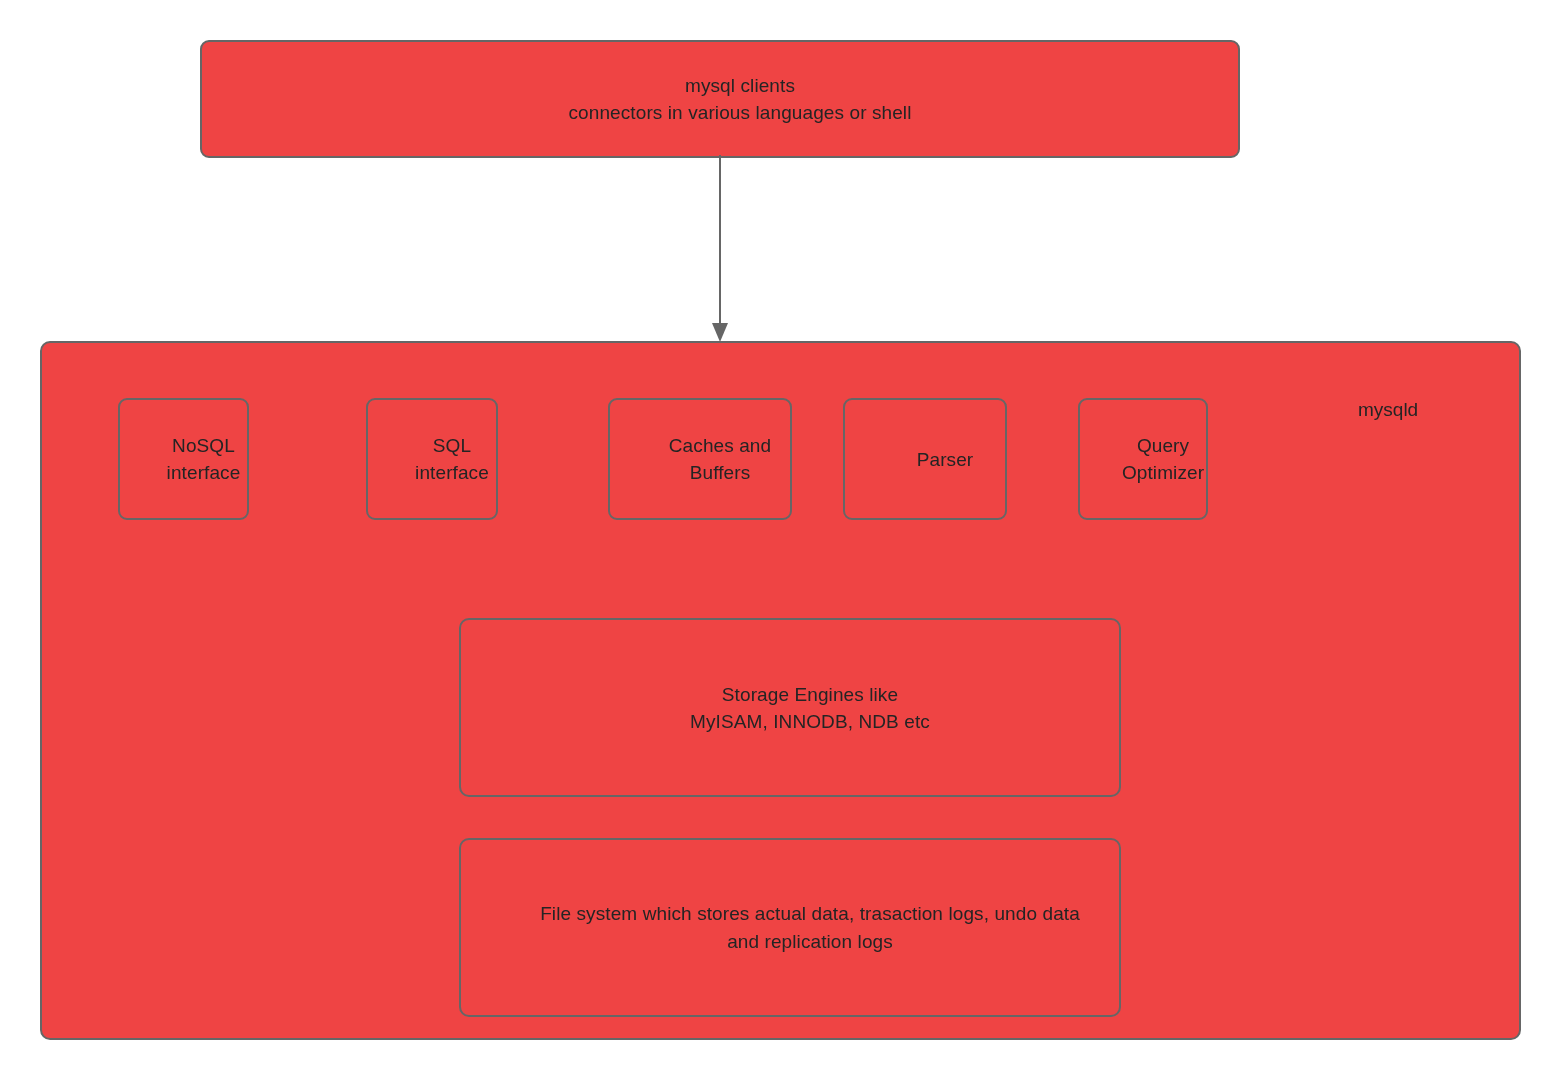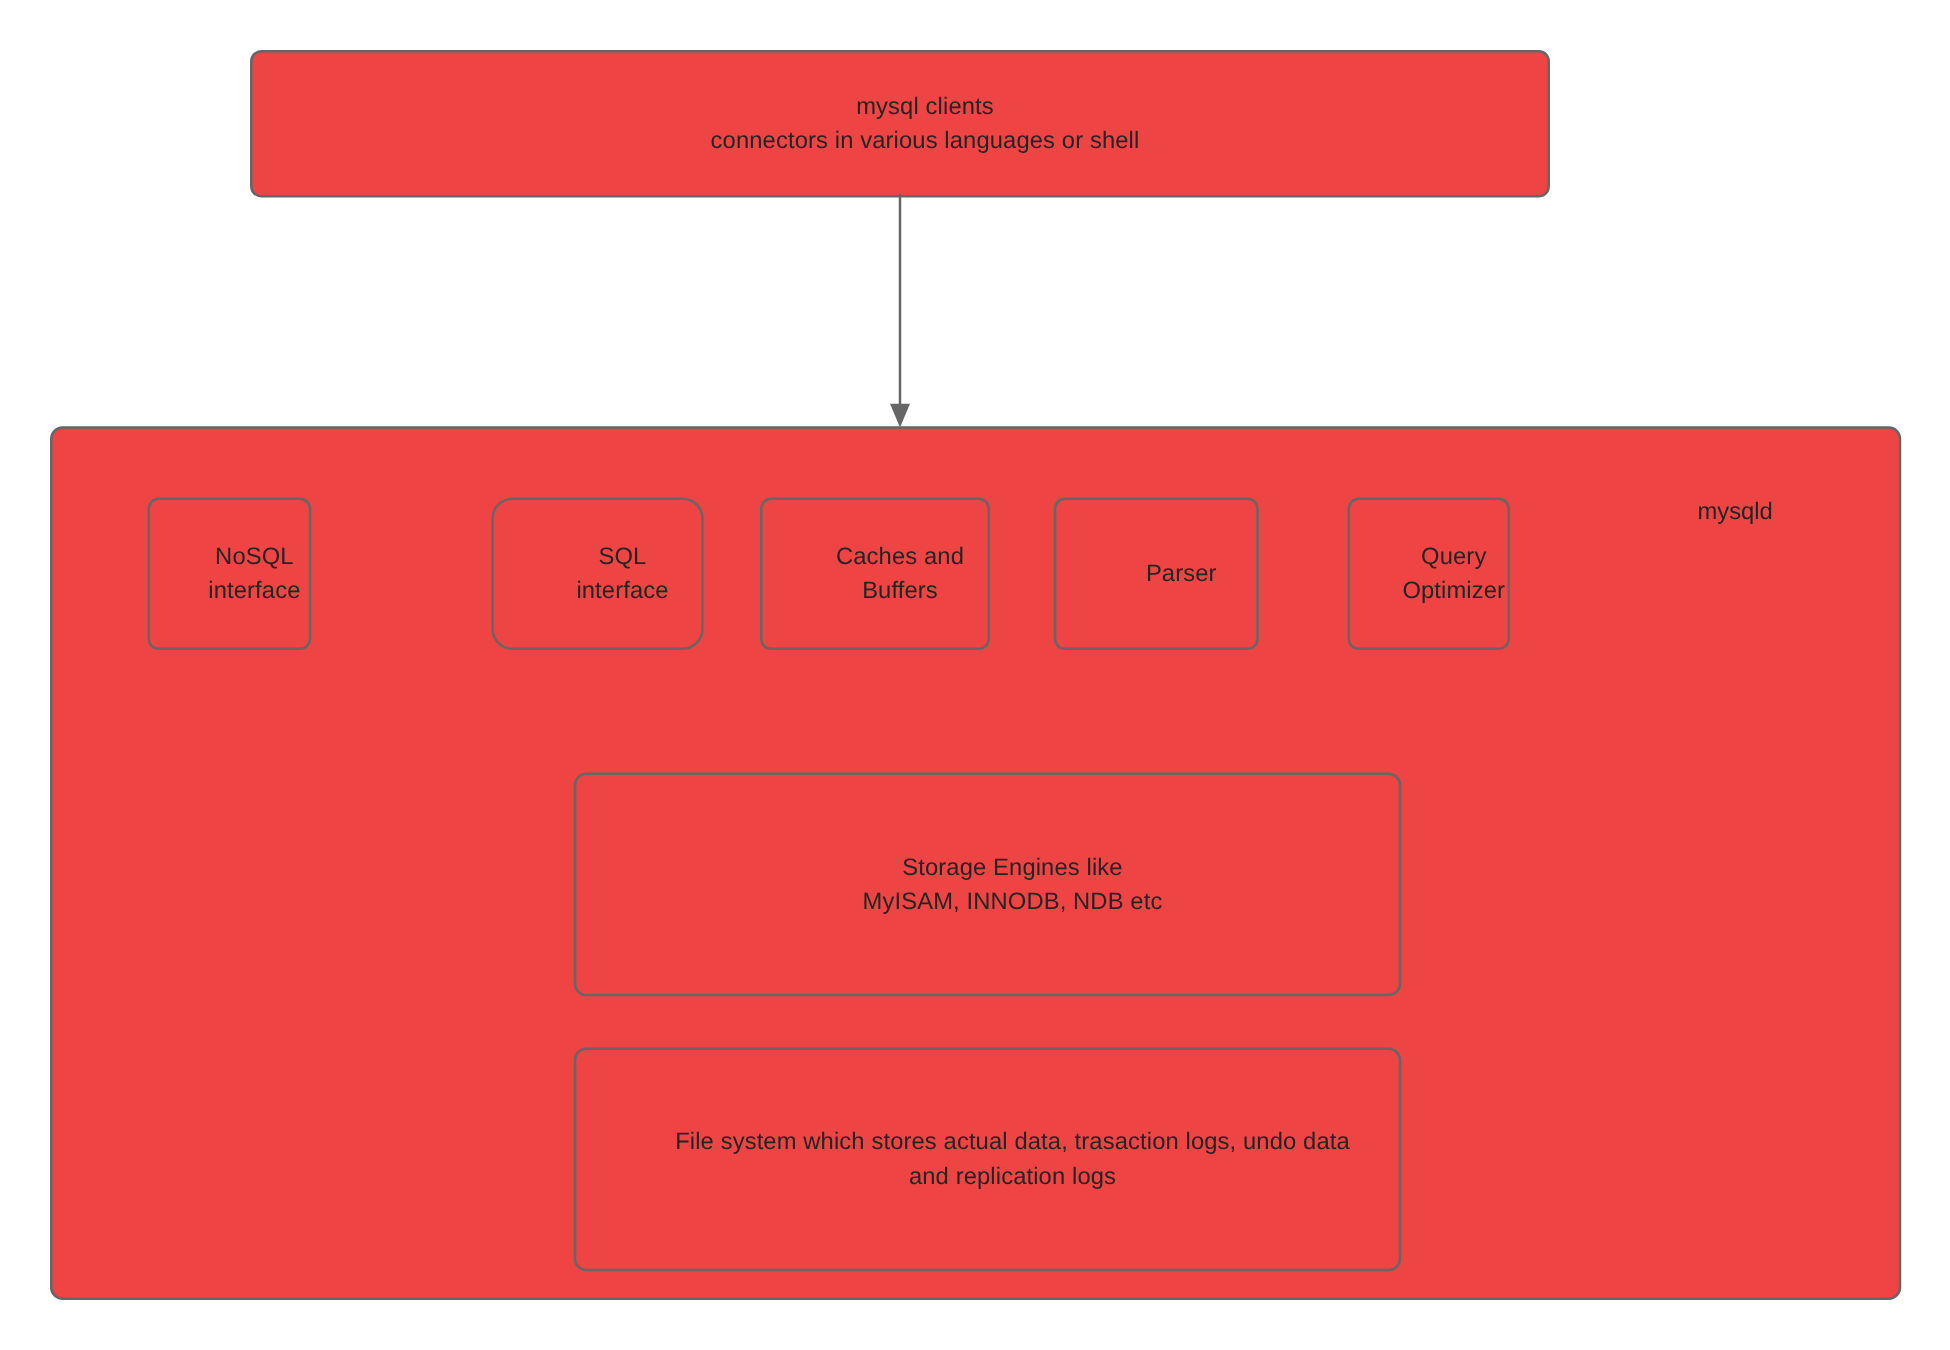--- a/index.html
+++ b/index.html
@@ -72,21 +72,21 @@
     line-height: 27px;
     white-space: nowrap;
     margin-left: 36px;
   }
 
   .component-box {
     top: 398px;
     height: 122px;
   }
   #nosql-interface-box   { left: 118px;  width: 131px; }
-  #sql-interface-box     { left: 393px;  width: 170px; border-radius: 17px; }
+  #sql-interface-box     { left: 366px;  width: 132px; }
   #caches-buffers-box    { left: 608px;  width: 184px; }
   #parser-box            { left: 843px;  width: 164px; }
   #query-optimizer-box   { left: 1078px; width: 130px; }
 
   #storage-engines-box {
     left: 459px;
     top: 618px;
     width: 662px;
     height: 179px;
     border-radius: 10px;

